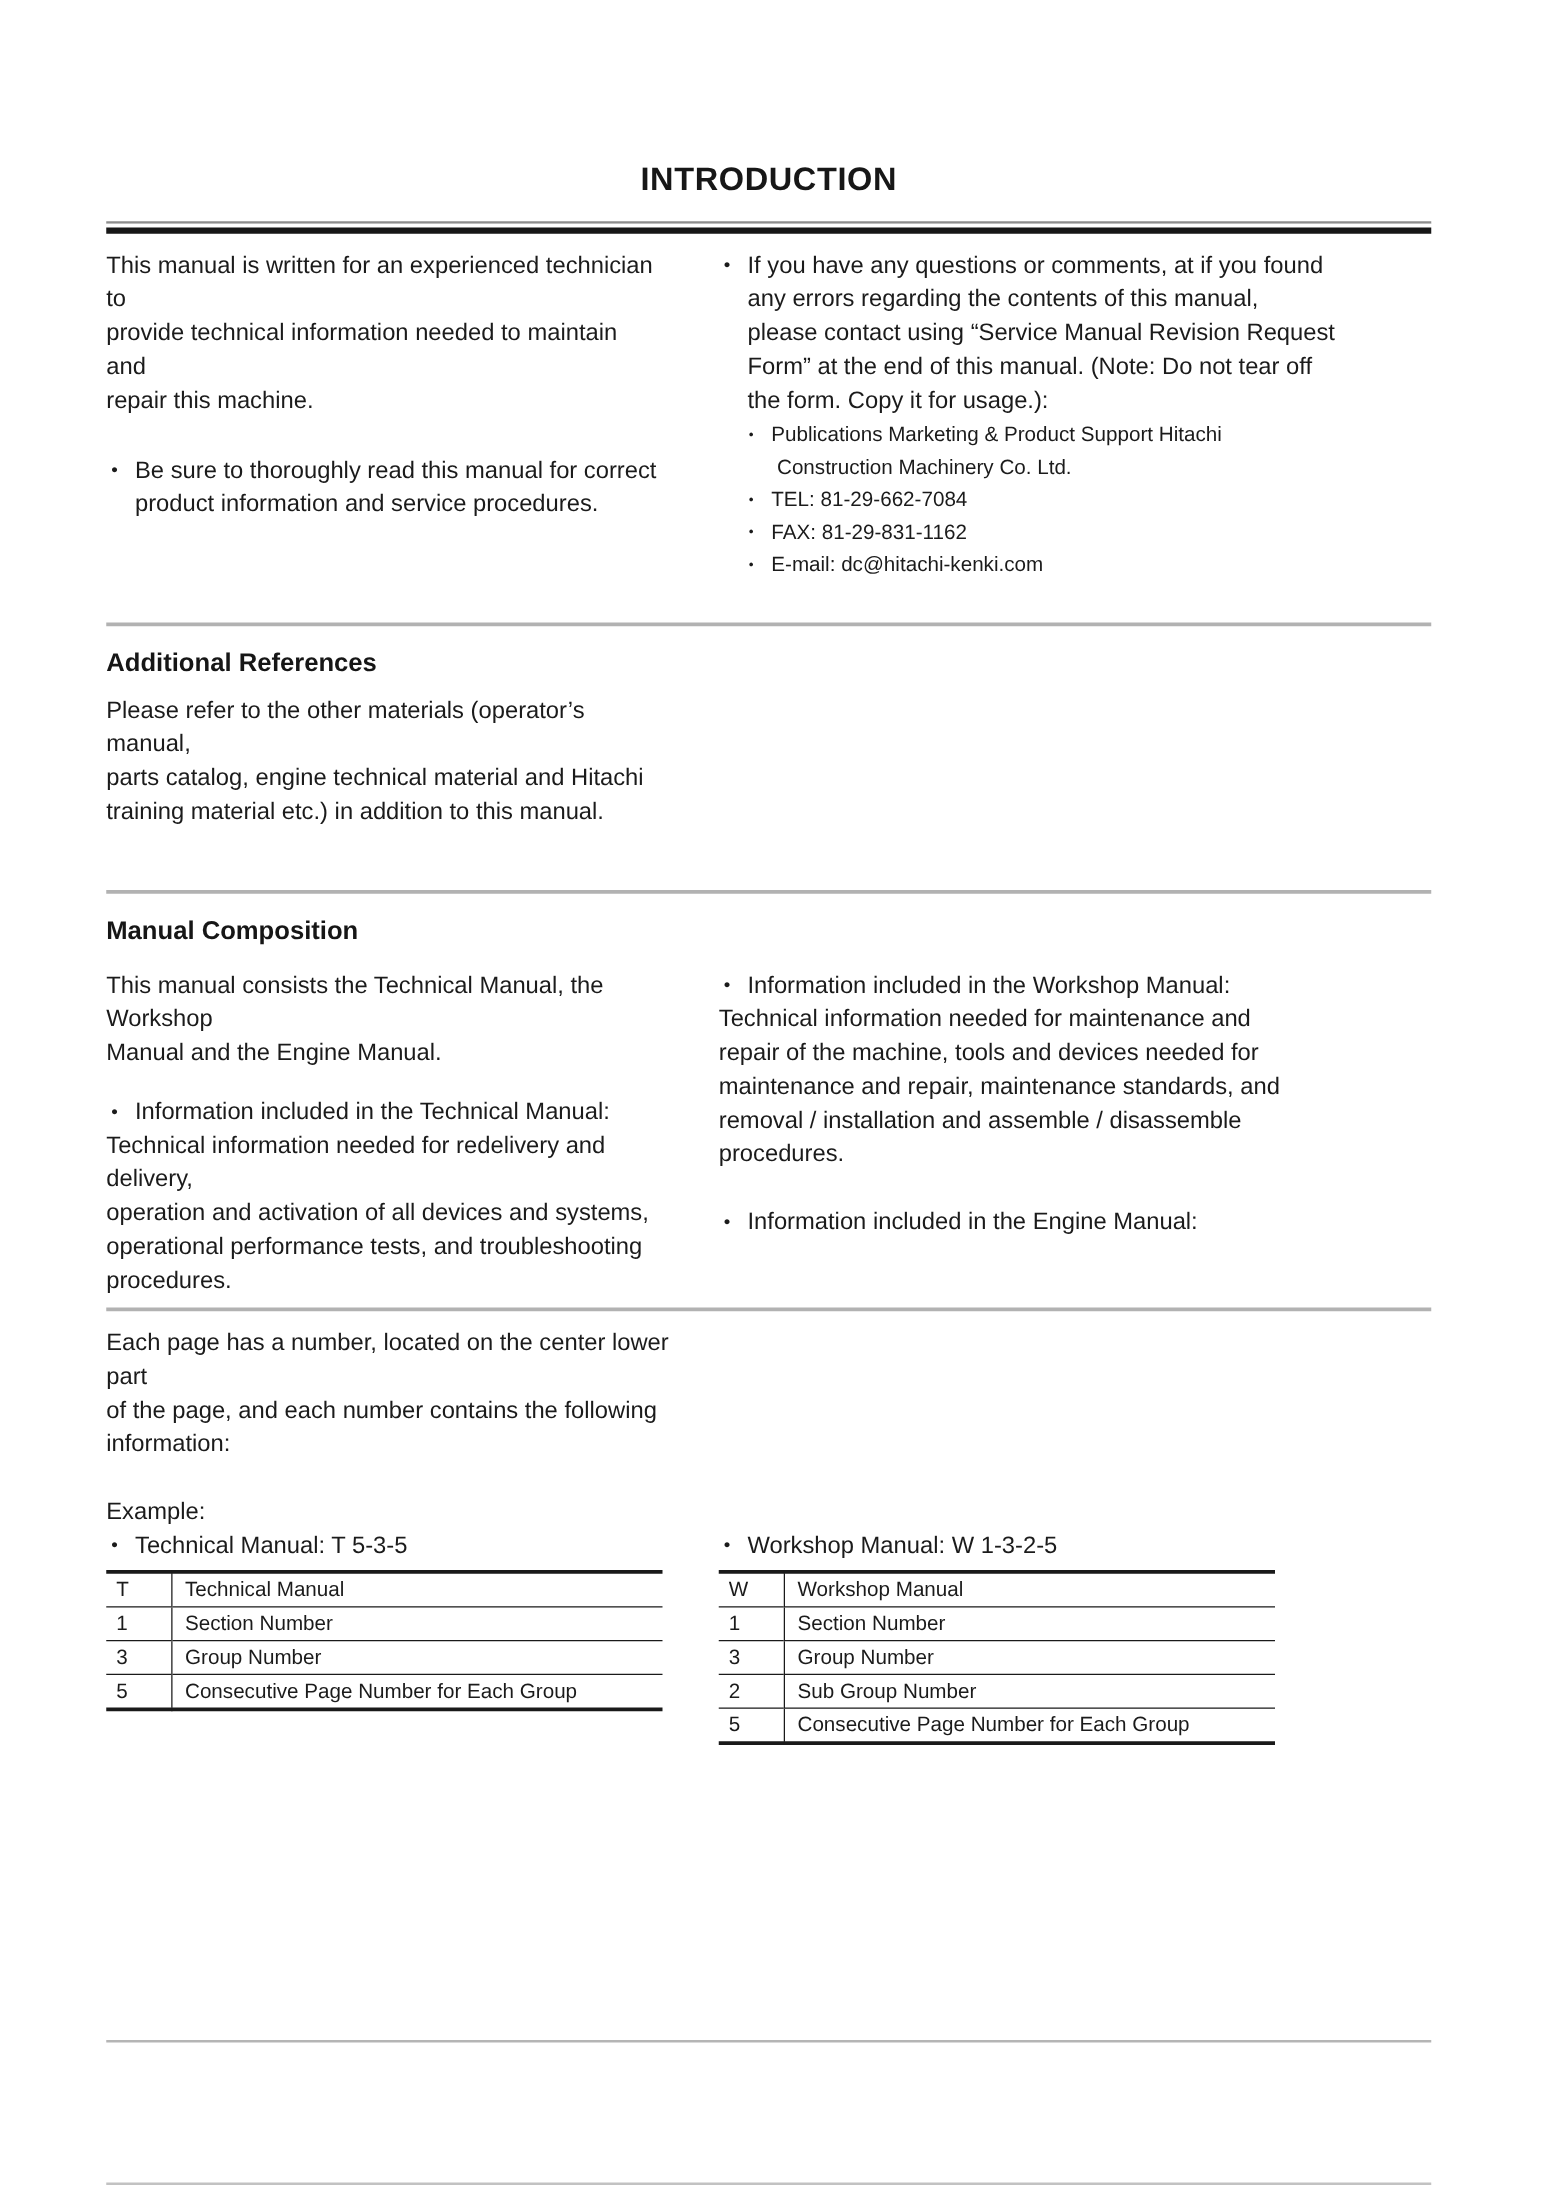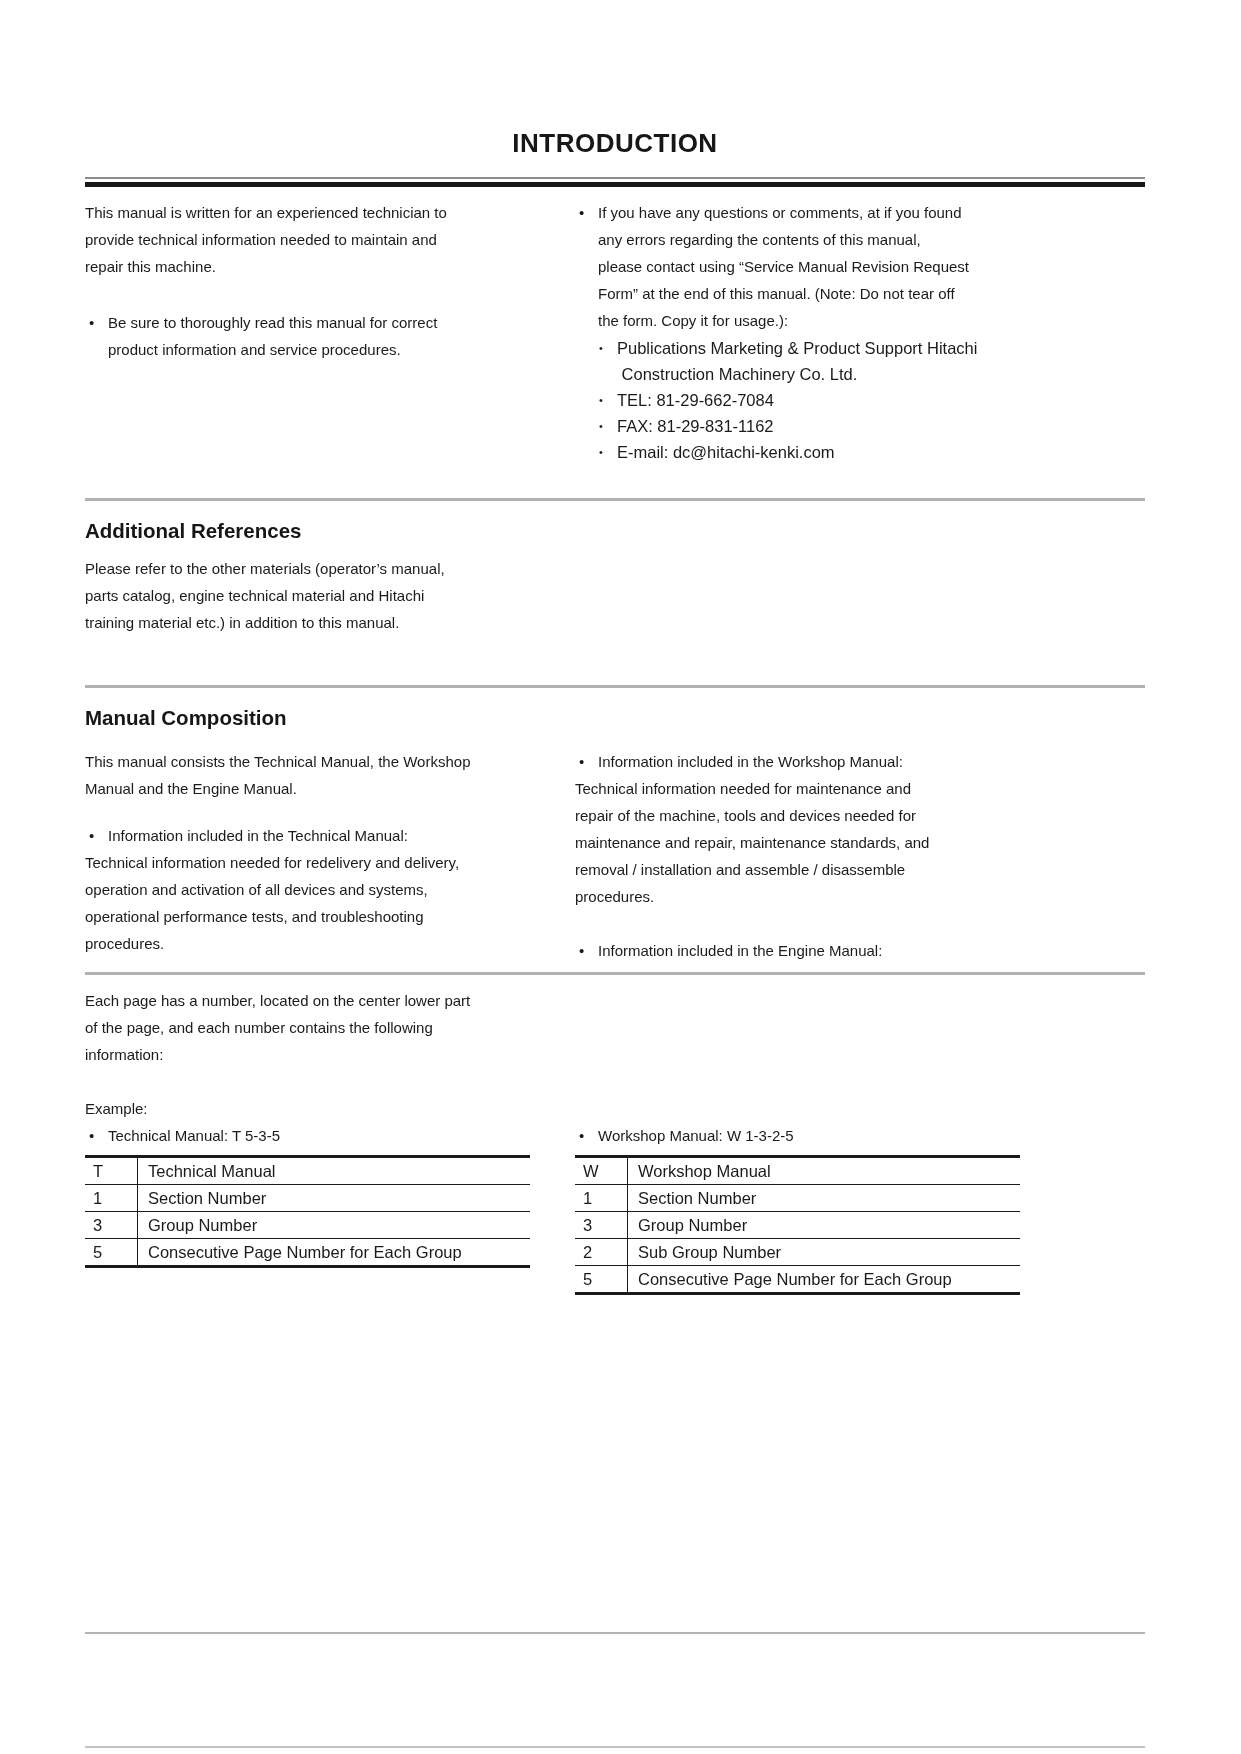--- a/index.html
+++ b/index.html
@@ -24,21 +24,21 @@
   .title-rule .thin  { height:2px; background:#8d8d8d; }
   .title-rule .gap   { height:3px; background:#ffffff; }
   .title-rule .thick { height:5px; background:#171717; }
 
   .section-heading {
     margin:18px 0 0 0;
     font-size:20.5px; font-weight:700; color:#161616; line-height:24px;
   }
 
   .body-text {
-    font-size:15px; line-height:27px;
+    font-size:19px; line-height:27px;
     white-space:pre-wrap;
   }
 
   .two-col { display:grid; grid-template-columns:445px 1fr; column-gap:45px; }
 
   .mt12 { margin-top:12px; }
   .mt18 { margin-top:18px; }
   .mt20 { margin-top:20px; }
   .mt27 { margin-top:27px; }
   .mt29 { margin-top:29px; }

